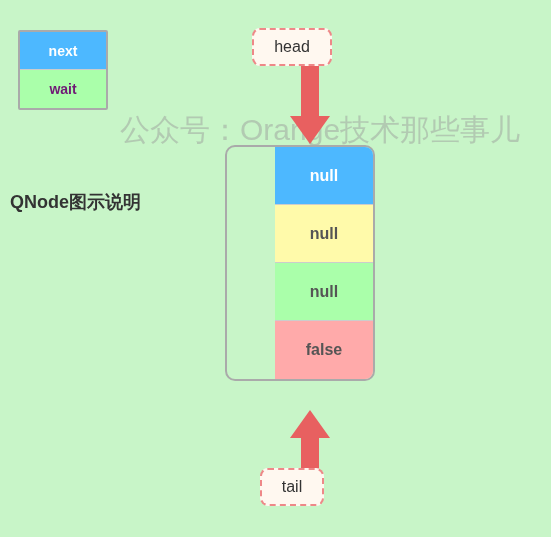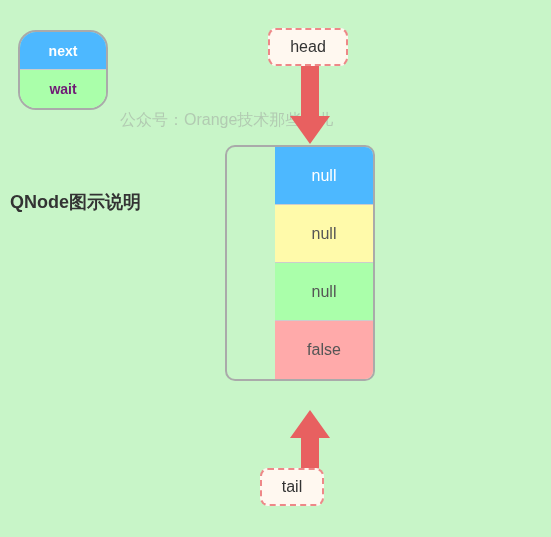--- a/index.html
+++ b/index.html
@@ -12,21 +12,21 @@
       overflow: hidden;
     }
 
     
     .legend {
       position: absolute;
       left: 18px;
       top: 30px;
       width: 90px;
       border: 2px solid #aaa;
-      border-radius: 18px;
+      border-radius: 2px;
       overflow: hidden;
     }
     .legend-row {
       height: 38px;
       display: flex;
       align-items: center;
       justify-content: center;
       font-weight: bold;
       font-size: 14px;
       border-bottom: 1px solid #ccc;
@@ -45,31 +45,31 @@
       font-size: 18px;
       color: #333;
       font-weight: bold;
     }
 
     
     .watermark {
       position: absolute;
       left: 120px;
       top: 110px;
-      font-size: 16px;
+      font-size: 30px;
       color: rgba(150, 150, 150, 0.45);
       white-space: nowrap;
       pointer-events: none;
       font-family: Arial, sans-serif;
     }
 
     
     .head-label {
       position: absolute;
-      left: 268px;
+      left: 252px;
       top: 28px;
       width: 80px;
       height: 38px;
       border: 2px dashed #e88;
       border-radius: 8px;
       background: #fff8f0;
       display: flex;
       align-items: center;
       justify-content: center;
       font-size: 16px;
@@ -145,21 +145,21 @@
       width: 150px;
       border: 2px solid #aaa;
       border-radius: 10px;
       overflow: hidden;
     }
     .qnode-row {
       height: 58px;
       display: flex;
       align-items: center;
       justify-content: center;
-      font-weight: normal;
+      font-weight: bold;
       font-size: 16px;
       border-bottom: 1px solid #ccc;
       margin-left: 48px;
     }
     .qnode-row:last-child { border-bottom: none; }
     .qnode-next { background-color: #4db8ff; color: white; }
     .qnode-item { background-color: #fffaaa; color: #555; }
     .qnode-wait { background-color: #aaffaa; color: #555; }
     .qnode-isdata { background-color: #ffaaaa; color: #555; }
   </style>

